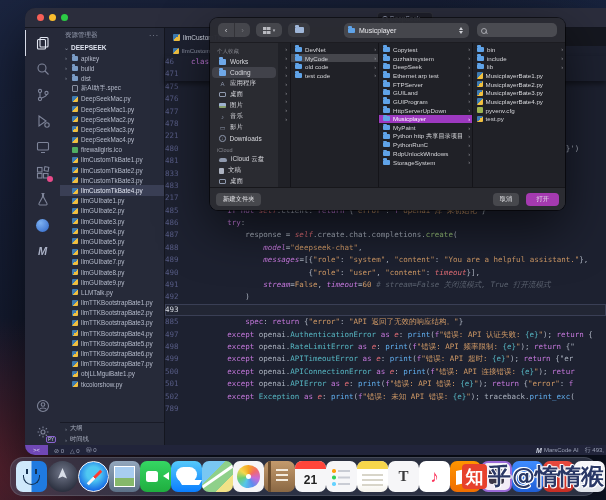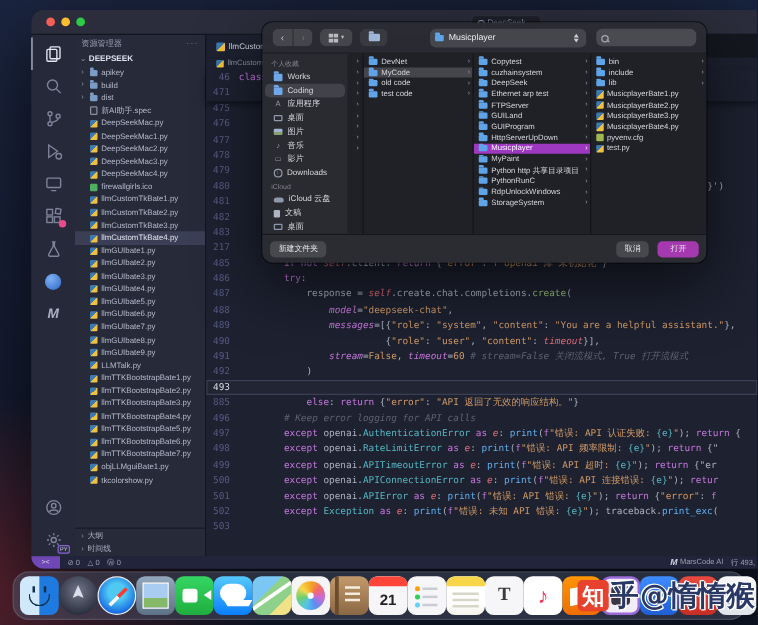--- a/index.html
+++ b/index.html
@@ -56,21 +56,21 @@
   .sb-sec .chev{color:#8a90a0;font-size:6px}
 
   
   #editor{flex:1;display:flex;flex-direction:column;min-width:0;background:#1d2130}
   #tabbar{height:18px;background:#15171f;display:flex;flex:none}
   #tab1{display:flex;align-items:center;gap:3px;background:#1d2130;padding:0 8px;font-size:6.5px;color:#d2d7e3;border-right:1px solid #0f1118}
   .pyglyph{width:7px;height:7px;border-radius:1px;background:linear-gradient(135deg,#3d7ab0 50%,#f0c040 50%);flex:none}
   #breadcrumb{height:10px;display:flex;align-items:center;gap:3px;padding-left:8px;font-size:6px;color:#8a90a2;flex:none}
   #sticky{flex:none;box-shadow:0 3px 5px rgba(0,0,0,.45);position:relative;z-index:2;background:#1d2130}
   .cline{display:flex;height:12.4px;line-height:12.4px;font-family:"DejaVu Sans Mono","Liberation Mono",monospace;font-size:7.5px;white-space:pre;overflow:hidden}
-  .cline .ln{width:26px;flex:none;text-align:right;padding-right:7px;color:#565b84}
+  .cline .ln{width:26px;flex:none;text-align:left;padding-right:7px;color:#565b84}
   .cline.cur{background:rgba(255,255,255,.025);box-shadow:inset 0 0 0 1px #3a3f55}
   .cline.cur .ln{color:#d6dae2}
   #codelines{flex:1;overflow:hidden}
   .sg-k{color:#c678dd}.sg-s{color:#d19a66}.sg-v{color:#e06c75;font-style:italic}
   .sg-p{color:#abb2bf}.sg-fn{color:#61afef}.sg-fg{color:#98c379}.sg-cl{color:#56b6c2}
   .sg-n{color:#d19a66}.sg-c{color:#5c6370;font-style:italic}.sg-ip{color:#c678dd;font-style:italic}.sg-ie{color:#56b6c2}
 
   
   #statusbar{height:10px;background:#21243a;flex:none;display:flex;align-items:center;font-size:6px;color:#9aa0b5;position:relative}
   #remote-chip{height:10px;width:23px;background:#7048b6;color:#e8e6f6;display:flex;align-items:center;justify-content:center;font-size:5.5px;flex:none}
@@ -455,44 +455,43 @@
         </div>
         <div id="sticky">
             <div class="cline"><span class="ln">46</span><span><span class="sg-k">class</span></span></div>
             <div class="cline"><span class="ln">471</span><span></span></div>
           </div>
         <div id="codelines">
             <div class="cline"><span class="ln">475</span><span></span></div>
             <div class="cline"><span class="ln">476</span><span></span></div>
             <div class="cline"><span class="ln">477</span><span></span></div>
             <div class="cline"><span class="ln">478</span><span></span></div>
-            <div class="cline"><span class="ln">479</span><span></span></div>
+            <div class="cline"><span class="ln">221</span><span></span></div>
             <div class="cline"><span class="ln">480</span><span><span class="sg-p">                                                                                   }')</span></span></div>
             <div class="cline"><span class="ln">481</span><span></span></div>
-            <div class="cline"><span class="ln">482</span><span></span></div>
+            <div class="cline"><span class="ln">833</span><span></span></div>
             <div class="cline"><span class="ln">483</span><span></span></div>
             <div class="cline"><span class="ln">217</span><span></span></div>
             <div class="cline"><span class="ln">485</span><span><span class="sg-p">        </span><span class="sg-k">if</span><span class="sg-p"> </span><span class="sg-k">not</span><span class="sg-p"> </span><span class="sg-v">self</span><span class="sg-p">.client: </span><span class="sg-k">return</span><span class="sg-p"> {</span><span class="sg-s">"error"</span><span class="sg-p">: </span><span class="sg-k">f</span><span class="sg-s">"openai 库 未初始化"</span><span class="sg-p">}</span></span></div>
             <div class="cline"><span class="ln">486</span><span><span class="sg-p">        </span><span class="sg-k">try</span><span class="sg-p">:</span></span></div>
             <div class="cline"><span class="ln">487</span><span><span class="sg-p">            response = </span><span class="sg-v">self</span><span class="sg-p">.create.chat.completions.</span><span class="sg-fg">create</span><span class="sg-p">(</span></span></div>
             <div class="cline"><span class="ln">488</span><span><span class="sg-p">                </span><span class="sg-ip">model</span><span class="sg-p">=</span><span class="sg-s">"deepseek-chat"</span><span class="sg-p">,</span></span></div>
             <div class="cline"><span class="ln">489</span><span><span class="sg-p">                </span><span class="sg-ip">messages</span><span class="sg-p">=[{</span><span class="sg-s">"role"</span><span class="sg-p">: </span><span class="sg-s">"system"</span><span class="sg-p">, </span><span class="sg-s">"content"</span><span class="sg-p">: </span><span class="sg-s">"You are a helpful assistant."</span><span class="sg-p">},</span></span></div>
             <div class="cline"><span class="ln">490</span><span><span class="sg-p">                          {</span><span class="sg-s">"role"</span><span class="sg-p">: </span><span class="sg-s">"user"</span><span class="sg-p">, </span><span class="sg-s">"content"</span><span class="sg-p">: </span><span class="sg-v">timeout</span><span class="sg-p">}],</span></span></div>
             <div class="cline"><span class="ln">491</span><span><span class="sg-p">                </span><span class="sg-ip">stream</span><span class="sg-p">=</span><span class="sg-n">False</span><span class="sg-p">, </span><span class="sg-ip">timeout</span><span class="sg-p">=</span><span class="sg-n">60</span><span class="sg-p"> </span><span class="sg-c"># stream=False 关闭流模式, True 打开流模式</span></span></div>
             <div class="cline"><span class="ln">492</span><span><span class="sg-p">            )</span></span></div>
             <div class="cline cur"><span class="ln">493</span></div>
-            <div class="cline"><span class="ln">885</span><span><span class="sg-p">            </span><span class="sg-k">else</span><span class="sg-p">: </span><span class="sg-k">return</span><span class="sg-p"> {</span><span class="sg-s">"error"</span><span class="sg-p">: </span><span class="sg-s">"API 返回了无效的响应结构。"</span><span class="sg-p">}</span></span></div>
-            <div class="cline"><span class="ln">496</span><span><span class="sg-p">        </span><span class="sg-c"># Keep error logging for API calls</span></span></div>
+            <div class="cline"><span class="ln">885</span><span><span class="sg-p">            </span><span class="sg-k">spec</span><span class="sg-p">: </span><span class="sg-k">return</span><span class="sg-p"> {</span><span class="sg-s">"error"</span><span class="sg-p">: </span><span class="sg-s">"API 返回了无效的响应结构。"</span><span class="sg-p">}</span></span></div>
             <div class="cline"><span class="ln">497</span><span><span class="sg-p">        </span><span class="sg-k">except</span><span class="sg-p"> openai.</span><span class="sg-cl">AuthenticationError</span><span class="sg-p"> </span><span class="sg-k">as</span><span class="sg-p"> </span><span class="sg-v">e</span><span class="sg-p">: </span><span class="sg-fn">print</span><span class="sg-p">(</span><span class="sg-k">f</span><span class="sg-s">"错误: API 认证失败: </span><span class="sg-ie">{e}</span><span class="sg-s">"</span><span class="sg-p">); </span><span class="sg-k">return</span><span class="sg-p"> {</span></span></div>
             <div class="cline"><span class="ln">498</span><span><span class="sg-p">        </span><span class="sg-k">except</span><span class="sg-p"> openai.</span><span class="sg-cl">RateLimitError</span><span class="sg-p"> </span><span class="sg-k">as</span><span class="sg-p"> </span><span class="sg-v">e</span><span class="sg-p">: </span><span class="sg-fn">print</span><span class="sg-p">(</span><span class="sg-k">f</span><span class="sg-s">"错误: API 频率限制: </span><span class="sg-ie">{e}</span><span class="sg-s">"</span><span class="sg-p">); </span><span class="sg-k">return</span><span class="sg-p"> {"</span></span></div>
             <div class="cline"><span class="ln">499</span><span><span class="sg-p">        </span><span class="sg-k">except</span><span class="sg-p"> openai.</span><span class="sg-cl">APITimeoutError</span><span class="sg-p"> </span><span class="sg-k">as</span><span class="sg-p"> </span><span class="sg-v">e</span><span class="sg-p">: </span><span class="sg-fn">print</span><span class="sg-p">(</span><span class="sg-k">f</span><span class="sg-s">"错误: API 超时: </span><span class="sg-ie">{e}</span><span class="sg-s">"</span><span class="sg-p">); </span><span class="sg-k">return</span><span class="sg-p"> {"er</span></span></div>
             <div class="cline"><span class="ln">500</span><span><span class="sg-p">        </span><span class="sg-k">except</span><span class="sg-p"> openai.</span><span class="sg-cl">APIConnectionError</span><span class="sg-p"> </span><span class="sg-k">as</span><span class="sg-p"> </span><span class="sg-v">e</span><span class="sg-p">: </span><span class="sg-fn">print</span><span class="sg-p">(</span><span class="sg-k">f</span><span class="sg-s">"错误: API 连接错误: </span><span class="sg-ie">{e}</span><span class="sg-s">"</span><span class="sg-p">); </span><span class="sg-k">retur</span></span></div>
             <div class="cline"><span class="ln">501</span><span><span class="sg-p">        </span><span class="sg-k">except</span><span class="sg-p"> openai.</span><span class="sg-cl">APIError</span><span class="sg-p"> </span><span class="sg-k">as</span><span class="sg-p"> </span><span class="sg-v">e</span><span class="sg-p">: </span><span class="sg-fn">print</span><span class="sg-p">(</span><span class="sg-k">f</span><span class="sg-s">"错误: API 错误: </span><span class="sg-ie">{e}</span><span class="sg-s">"</span><span class="sg-p">); </span><span class="sg-k">return</span><span class="sg-p"> {</span><span class="sg-s">"error"</span><span class="sg-p">: </span><span class="sg-k">f</span></span></div>
             <div class="cline"><span class="ln">502</span><span><span class="sg-p">        </span><span class="sg-k">except</span><span class="sg-p"> </span><span class="sg-cl">Exception</span><span class="sg-p"> </span><span class="sg-k">as</span><span class="sg-p"> </span><span class="sg-v">e</span><span class="sg-p">: </span><span class="sg-fn">print</span><span class="sg-p">(</span><span class="sg-k">f</span><span class="sg-s">"错误: 未知 API 错误: </span><span class="sg-ie">{e}</span><span class="sg-s">"</span><span class="sg-p">); traceback.</span><span class="sg-fn">print_exc</span><span class="sg-p">(</span></span></div>
-            <div class="cline"><span class="ln">503</span><span></span></div>
+            <div class="cline"><span class="ln">789</span><span></span></div>
           </div>
       </div>
     </div>
 
     <div id="statusbar">
       <div id="remote-chip">&gt;&lt;</div>
       <span class="sb-item">⊘ 0</span>
       <span class="sb-item">△ 0</span>
       <span class="sb-item">Ⓦ 0</span>
       <div id="sb-right">

